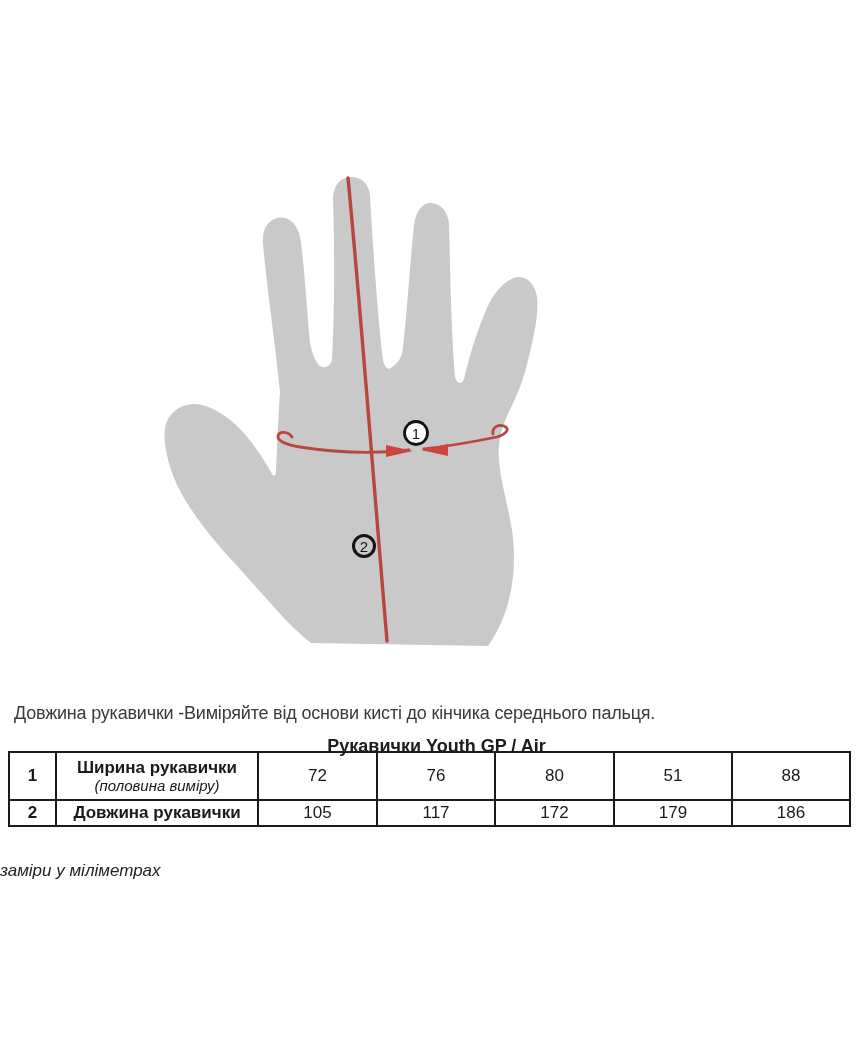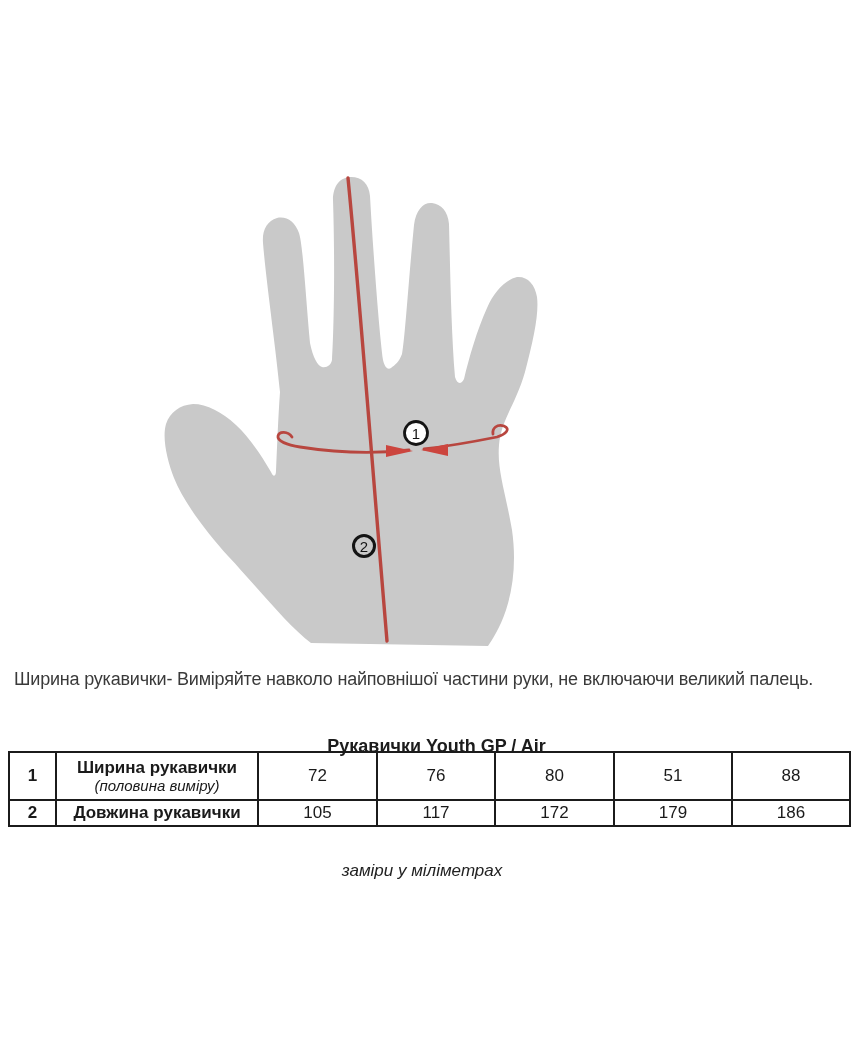--- a/index.html
+++ b/index.html
@@ -39,21 +39,21 @@
   }
   td.corner{border-top-style:hidden;border-left-style:hidden;}
   tr.r-head th{height:25px;font-weight:bold;}
   tr.r1 td{height:46px;}
   tr.r2 td{height:24px;}
   td.num{font-weight:bold;}
   td.label{text-align:left;padding-left:11px;font-weight:bold;line-height:1.15;}
   td.label .sub{font-weight:normal;font-style:italic;font-size:15px;}
   .footnote{
     position:absolute;top:861px;left:0;width:844px;margin:0;
-    text-align:center;font-style:italic;font-size:17px;color:#222;
+    font-style:italic;font-size:17px;color:#222;
   }
 </style>
 </head>
 <body>
 
 <div class="page">
 
   <div class="diagram-wrap">
     <svg viewBox="0 0 857 660" xmlns="http://www.w3.org/2000/svg">
 
@@ -110,21 +110,21 @@
         <text class="marker-num" x="416" y="438.5" text-anchor="middle">1</text>
       </g>
 
       <g>
         <circle cx="364" cy="546" r="10.5" fill="none" stroke-width="3" stroke="#141414"></circle>
         <text class="marker-num" x="364" y="551.5" text-anchor="middle">2</text>
       </g>
     </svg>
   </div>
 
-  <p class="instr l1">Ширина рукавички- Виміряйте навколо найповнішої частини руки, не включаючи великий палець.</p>
+  <p class="instr l2">Довжина рукавички -Виміряйте від основи кисті до кінчика середнього пальця.</p>
 
   <h2 class="tbl-title">Рукавички Youth GP / Air</h2>
 
   <table class="size-table">
     <colgroup>
       <col style="width:47px">
       <col style="width:202px">
       <col style="width:119px">
       <col style="width:118px">
       <col style="width:119px">

